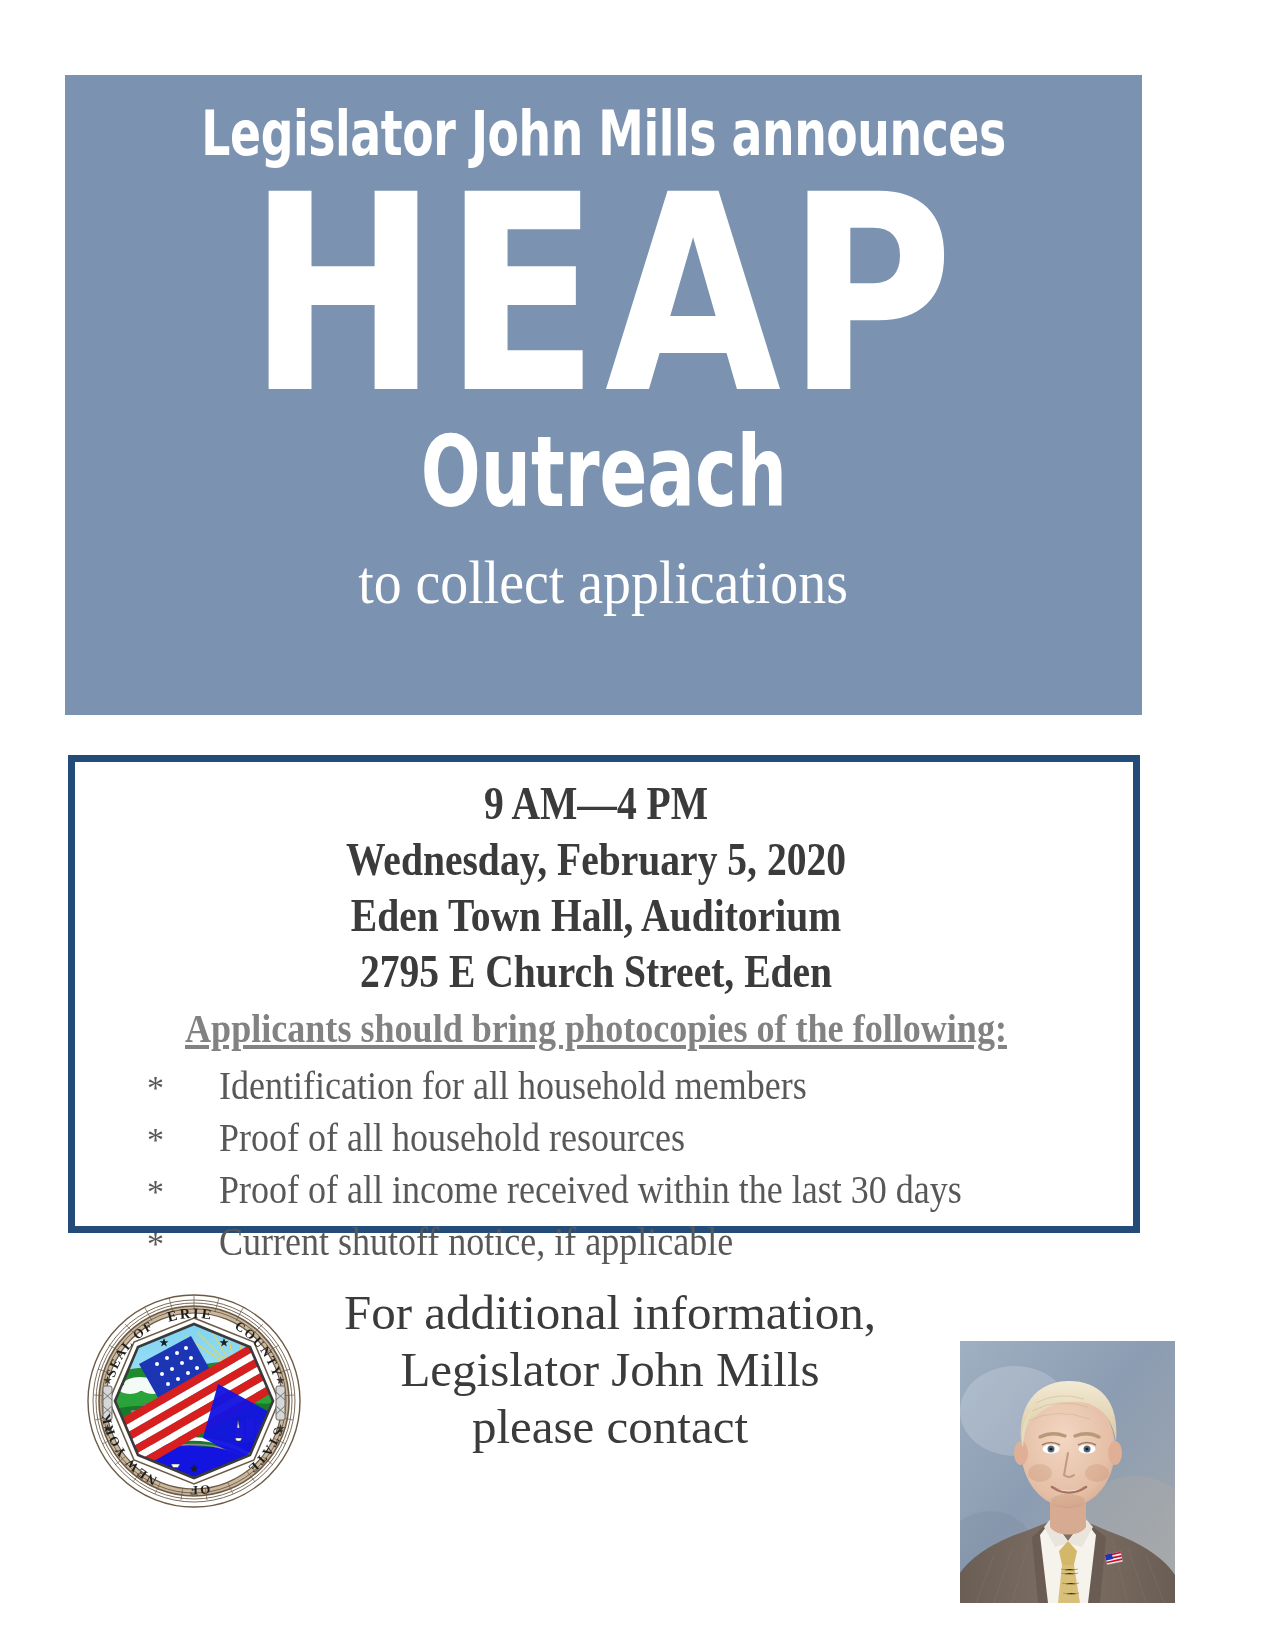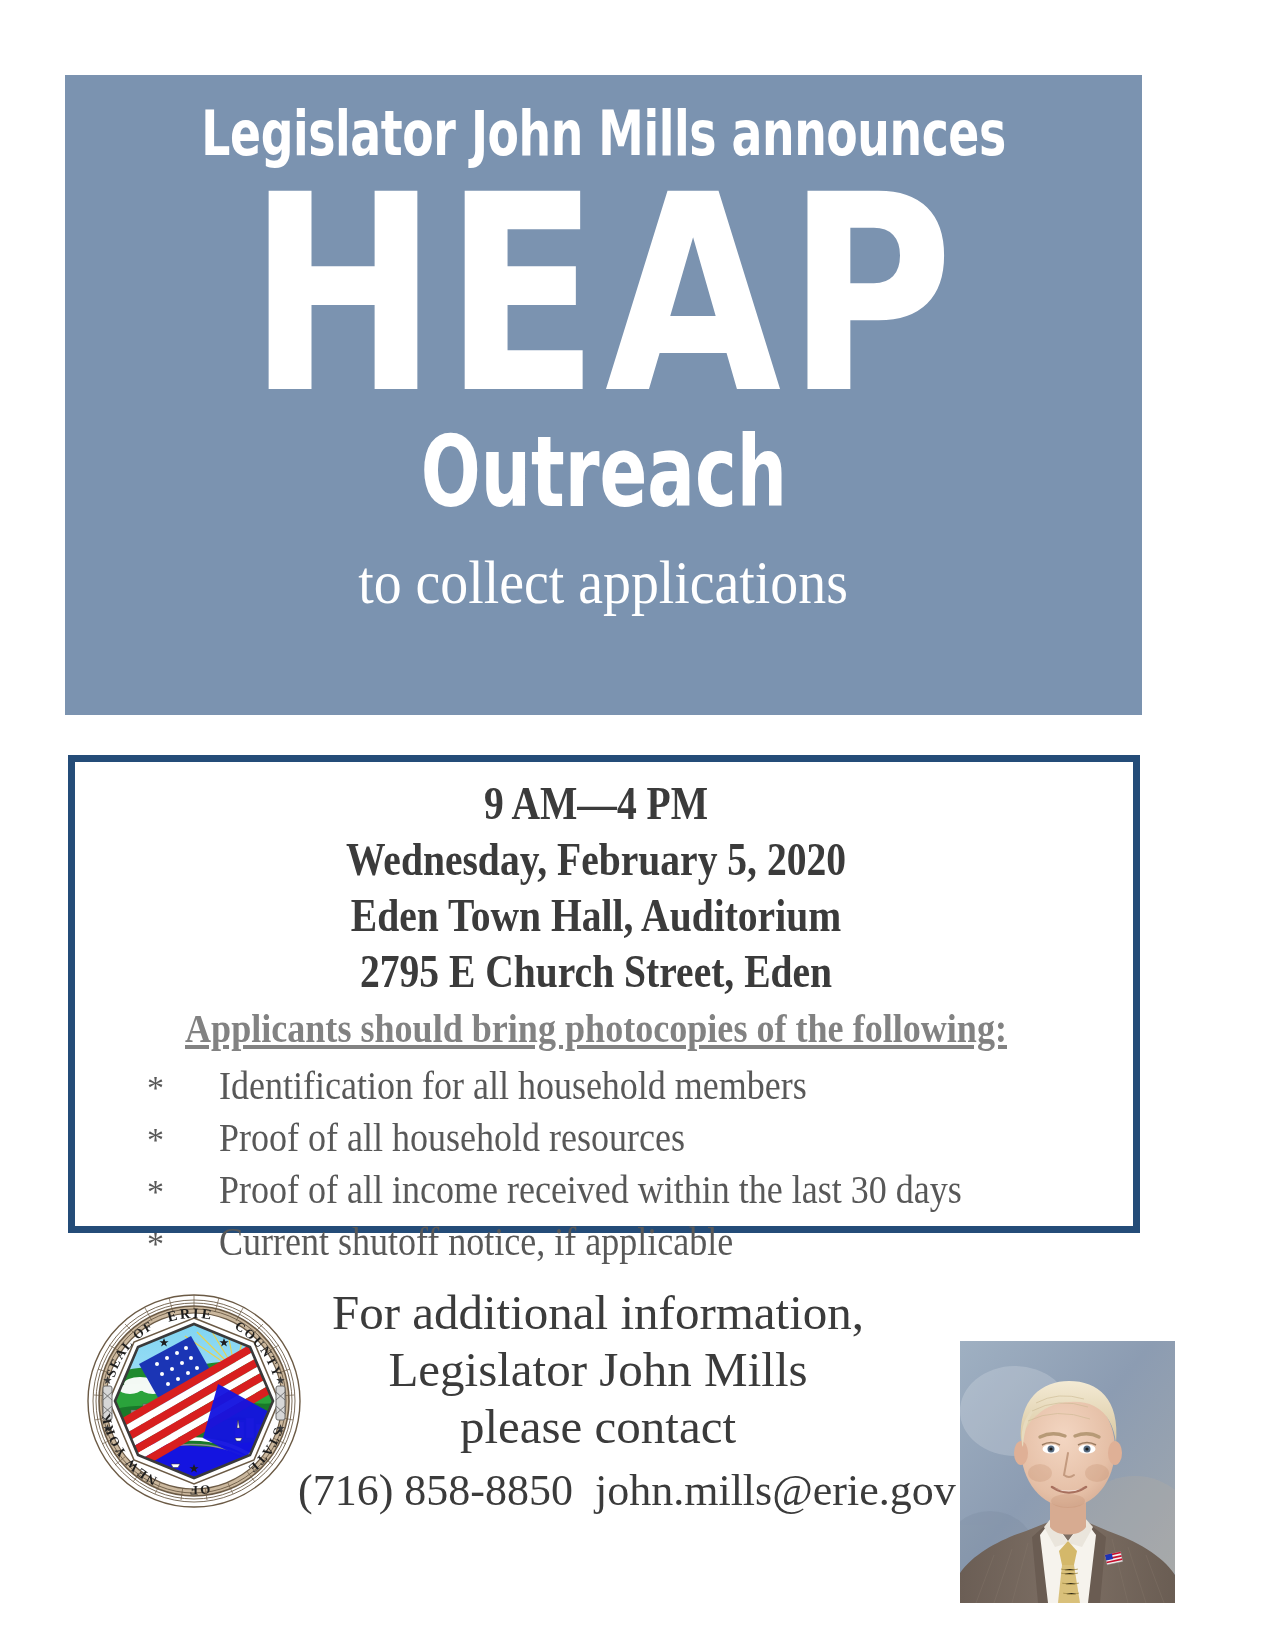--- a/index.html
+++ b/index.html
@@ -153,21 +153,21 @@
     position: absolute;
     left: 85px;
     top: 1292px;
     width: 218px;
     height: 218px;
   }
 
   
   #contact-block {
     position: absolute;
-    left: 298px;
+    left: 310px;
     top: 1285px;
     width: 600px;
     text-align: center;
   }
   .contact-line {
     color: #3b3b3b;
     font-family: "Liberation Serif", serif;
     font-size: 49px;
     line-height: 1.16;
     white-space: nowrap;
@@ -426,23 +426,20 @@
       <polygon points="139,46 140.2,49.2 143.6,49.2 140.8,51.3 141.9,54.6 139,52.5 136.1,54.6 137.2,51.3 134.4,49.2 137.8,49.2"></polygon>
       <polygon points="109,172 110.2,175.2 113.6,175.2 110.8,177.3 111.9,180.6 109,178.5 106.1,180.6 107.2,177.3 104.4,175.2 107.8,175.2"></polygon>
     </g>
   </svg>
 </div>
 
 <div id="contact-block">
   <div class="contact-line">For additional information,</div>
   <div class="contact-line">Legislator John Mills</div>
   <div class="contact-line">please contact</div>
-  <div id="contact-phone-email">
-    <span>(716) 858-8850</span>&nbsp;&nbsp;<span>john.mills@erie.gov</span>
-  </div>
 </div>
 
 <div id="portrait">
   <svg viewBox="0 0 215 262" width="215" height="262">
     <defs>
       <linearGradient id="bgGrad" x1="0" y1="0" x2="1" y2="1">
         <stop offset="0%" stop-color="#9fb0c2"></stop>
         <stop offset="45%" stop-color="#8c9cb2"></stop>
         <stop offset="100%" stop-color="#a3a9ad"></stop>
       </linearGradient>

